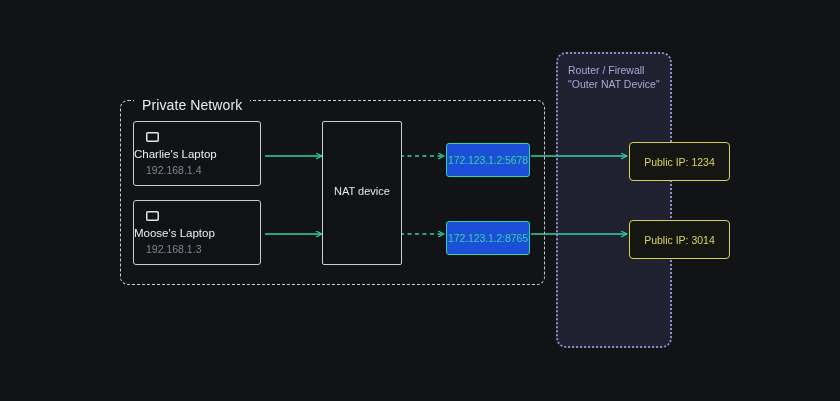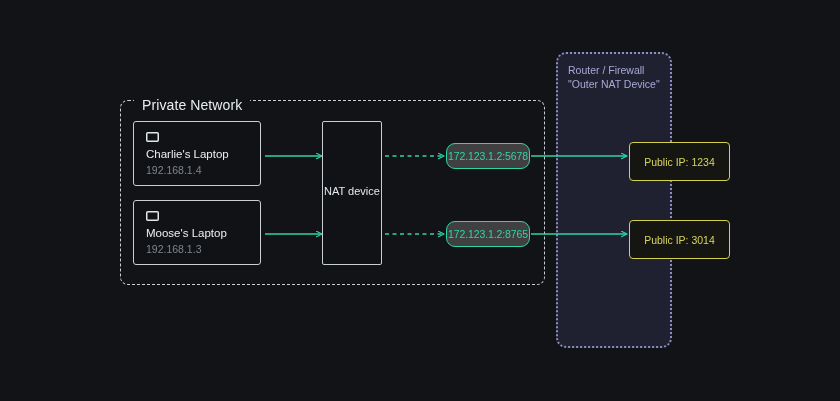--- a/index.html
+++ b/index.html
@@ -84,41 +84,41 @@
   #device-card-1 { top: 200px; text-align: right; }
   .laptop-icon {
     position: absolute;
     left: 12px;
     top: 10px;
     width: 13px;
     height: 10px;
   }
   .device-name {
     position: absolute;
-    left: 12px;
+    left: 0;
     top: 25px;
     color: #eceff2;
     font-size: 11.5px;
     line-height: 14px;
   }
   .device-ip {
     position: absolute;
     left: 12px;
     top: 42px;
     color: #7d858c;
     font-size: 10.5px;
     line-height: 13px;
   }
 
   
   #nat-device {
     position: absolute;
     left: 322px;
     top: 121px;
-    width: 60px;
+    width: 80px;
     height: 144px;
     border: 1px solid #c9ced3;
     border-radius: 2px;
     background: #101216;
     box-sizing: border-box;
     z-index: 4;
   }
   #nat-device-label {
     position: absolute;
     left: 0;
@@ -127,24 +127,24 @@
     text-align: center;
     color: #e4e8eb;
     font-size: 11px;
   }
 
   
   .mapped-box {
     position: absolute;
     left: 446px;
     width: 84px;
-    height: 26px;
+    height: 34px;
     border: 1.5px solid #2fd4a7;
-    border-radius: 9px;
-    background: #404040;
+    border-radius: 3px;
+    background: #1d4ed8;
     box-sizing: border-box;
     display: flex;
     align-items: center;
     justify-content: center;
     color: #2fd4a7;
     font-size: 10.5px;
     letter-spacing: -.1px;
     z-index: 5;
   }
   #mapped-box-0 { top: 143px; }

